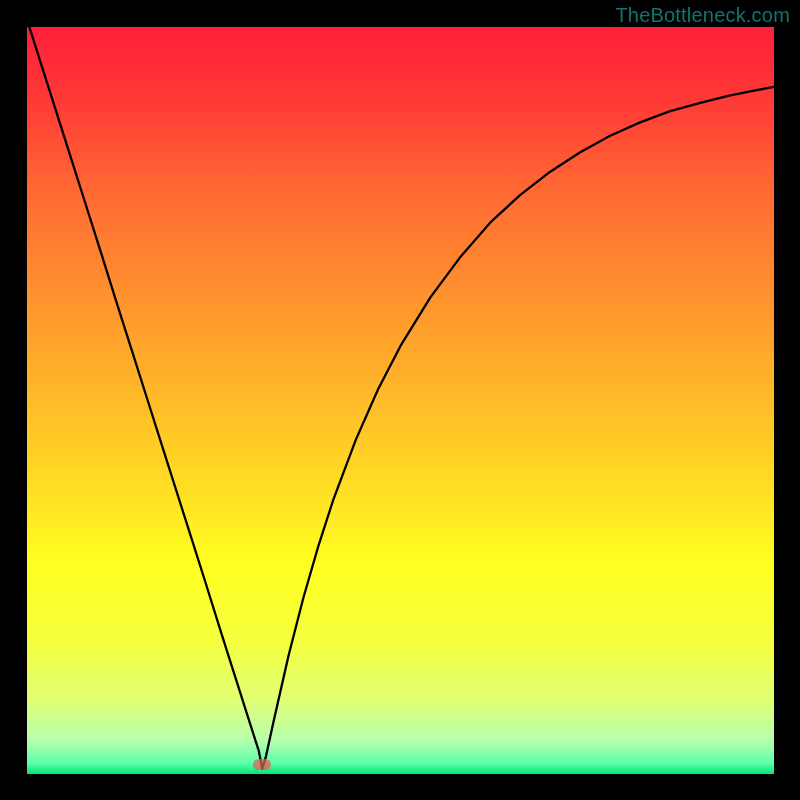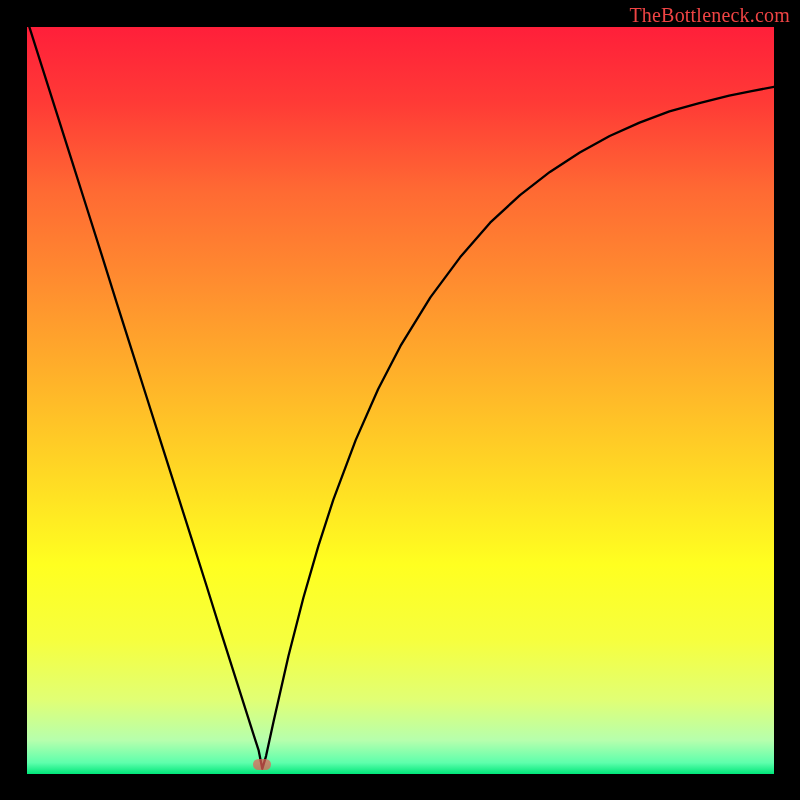--- a/index.html
+++ b/index.html
@@ -30,23 +30,23 @@
     position: absolute;
     width: 18px;
     height: 11px;
     border-radius: 6px;
     background: rgba(231, 94, 86, 0.72);
   }
   .watermark {
     position: absolute;
     top: 4px;
     right: 10px;
-    font-family: Liberation Serif, serif;
+    font-family: Liberation Sans, sans-serif;
     font-size: 20px;
-    color: #ef4444;
+    color: #0f766e;
     letter-spacing: 0.2px;
     user-select: none;
   }
 </style>
 </head>
 <body>
 <div class="frame">
 
   <div class="plot-area">
     <svg class="gradient-bg" viewBox="0 0 747 747" preserveAspectRatio="none">

